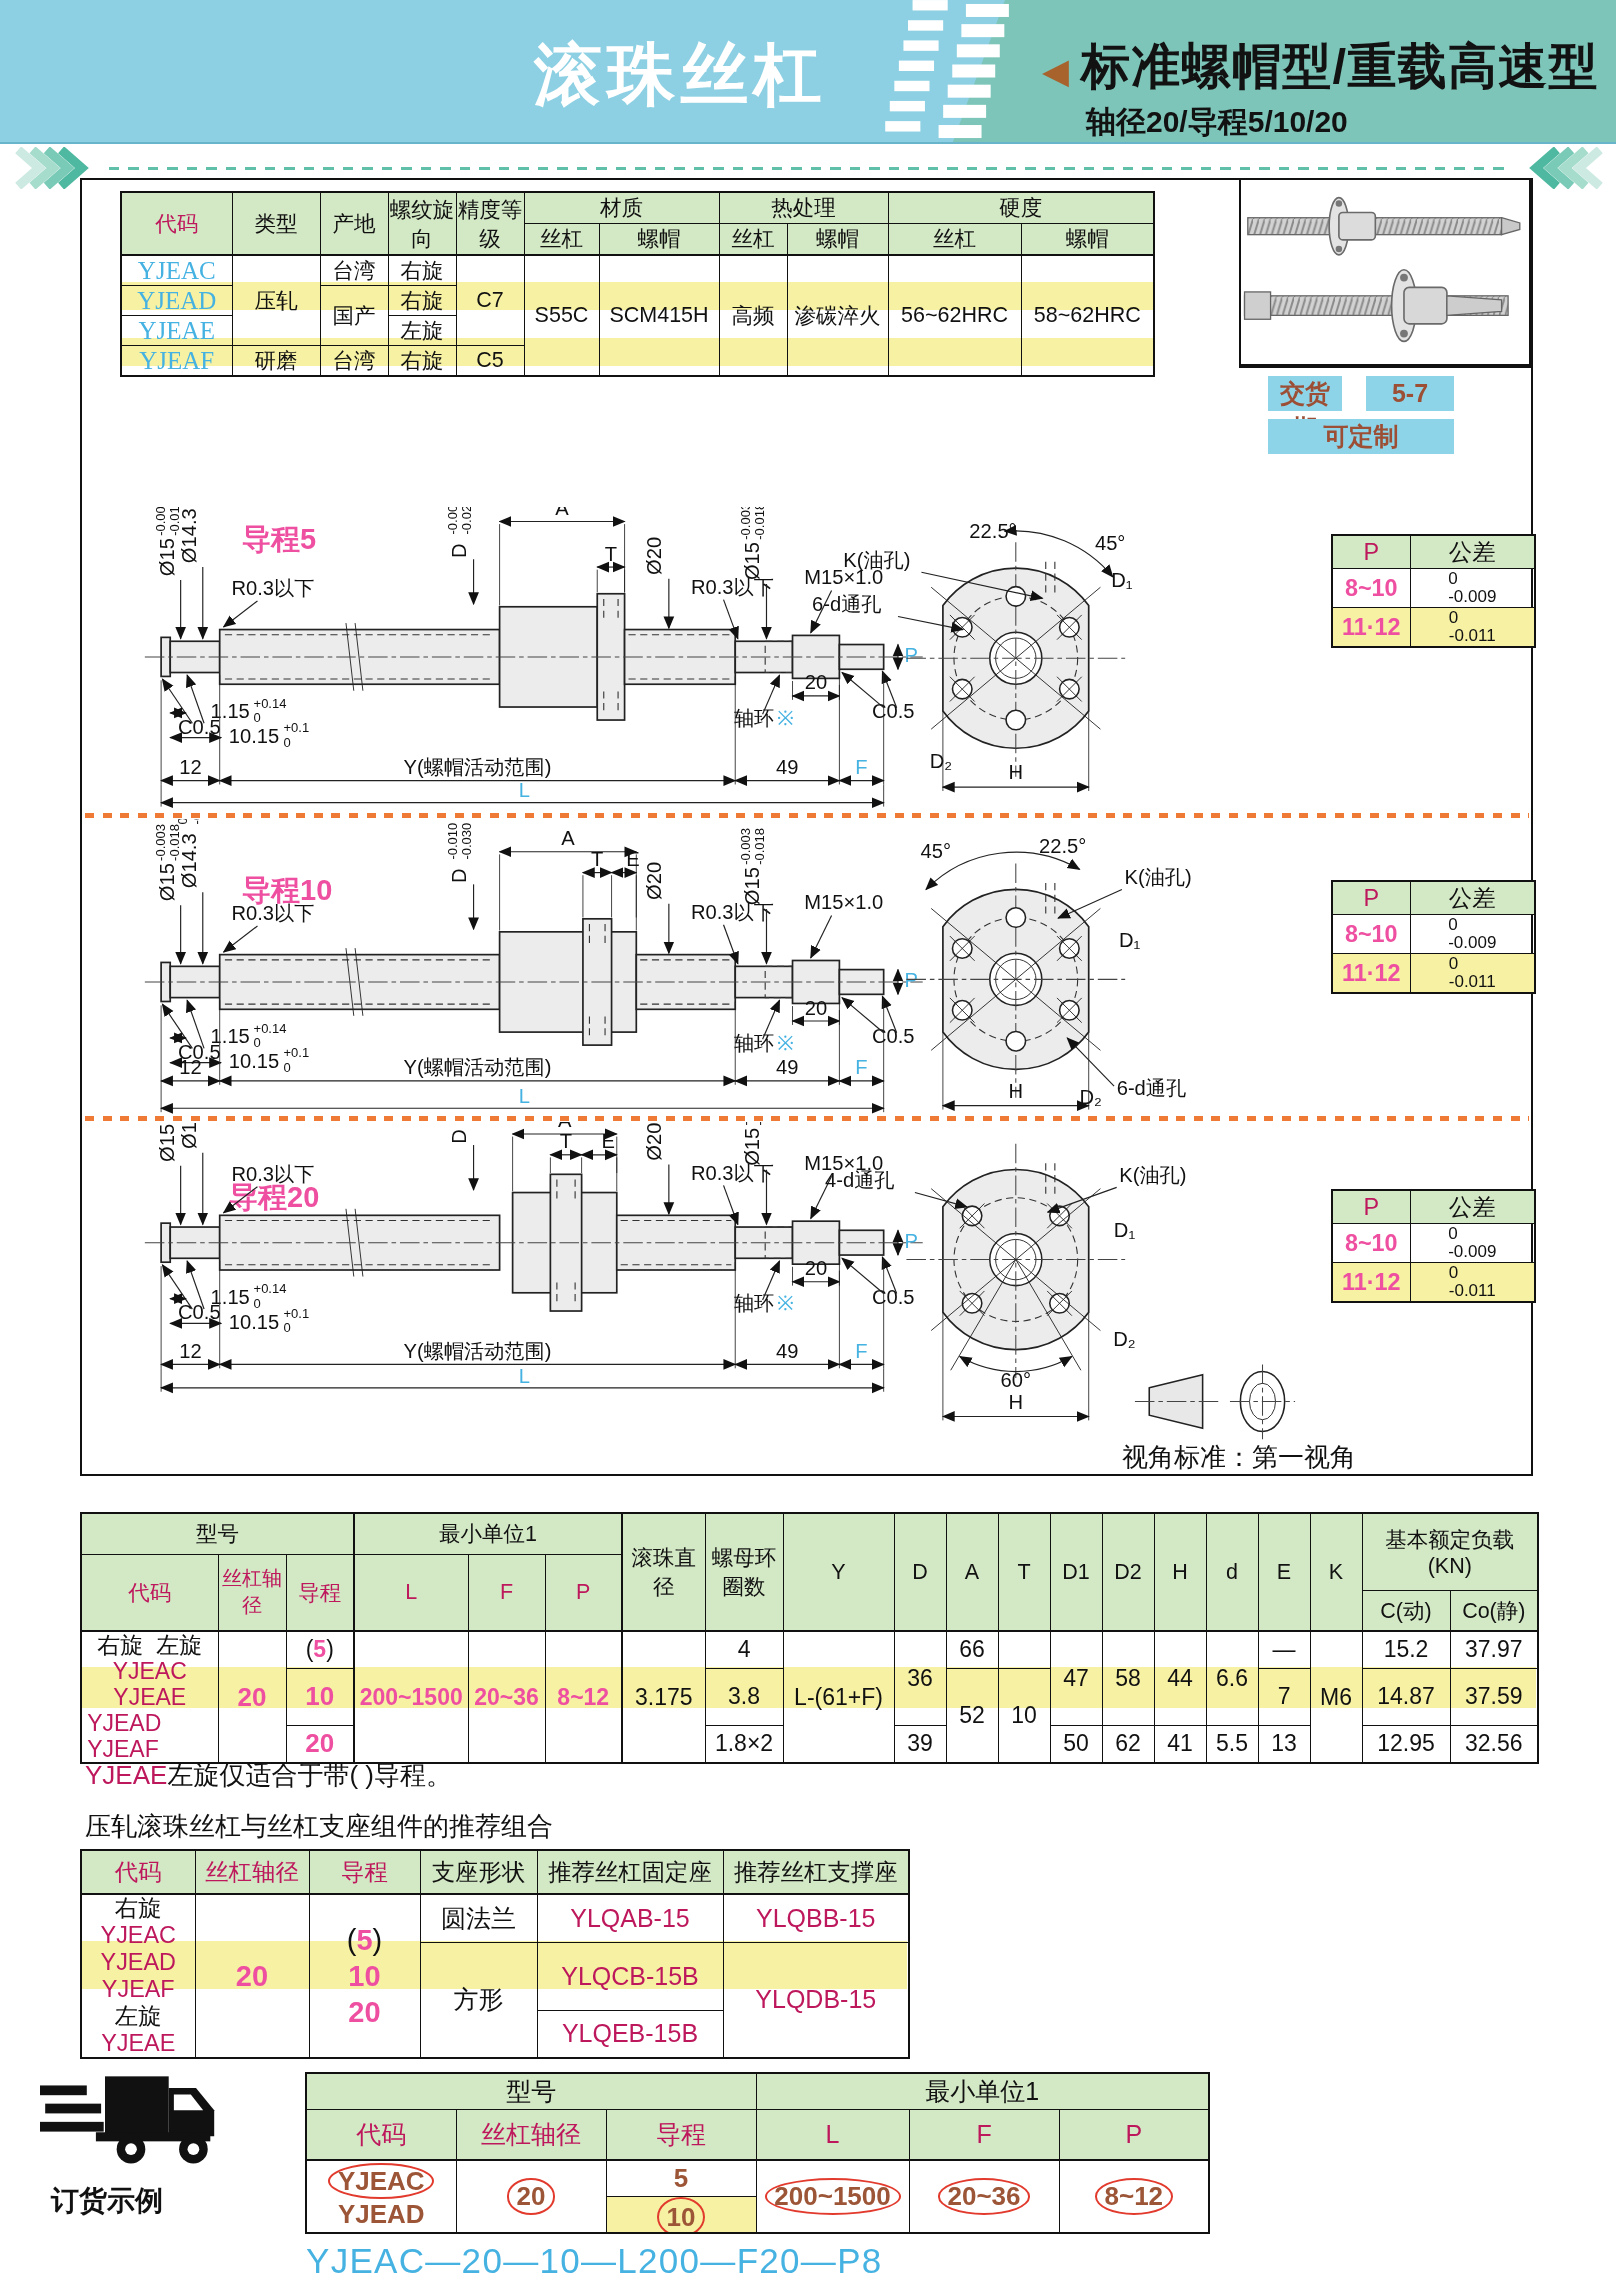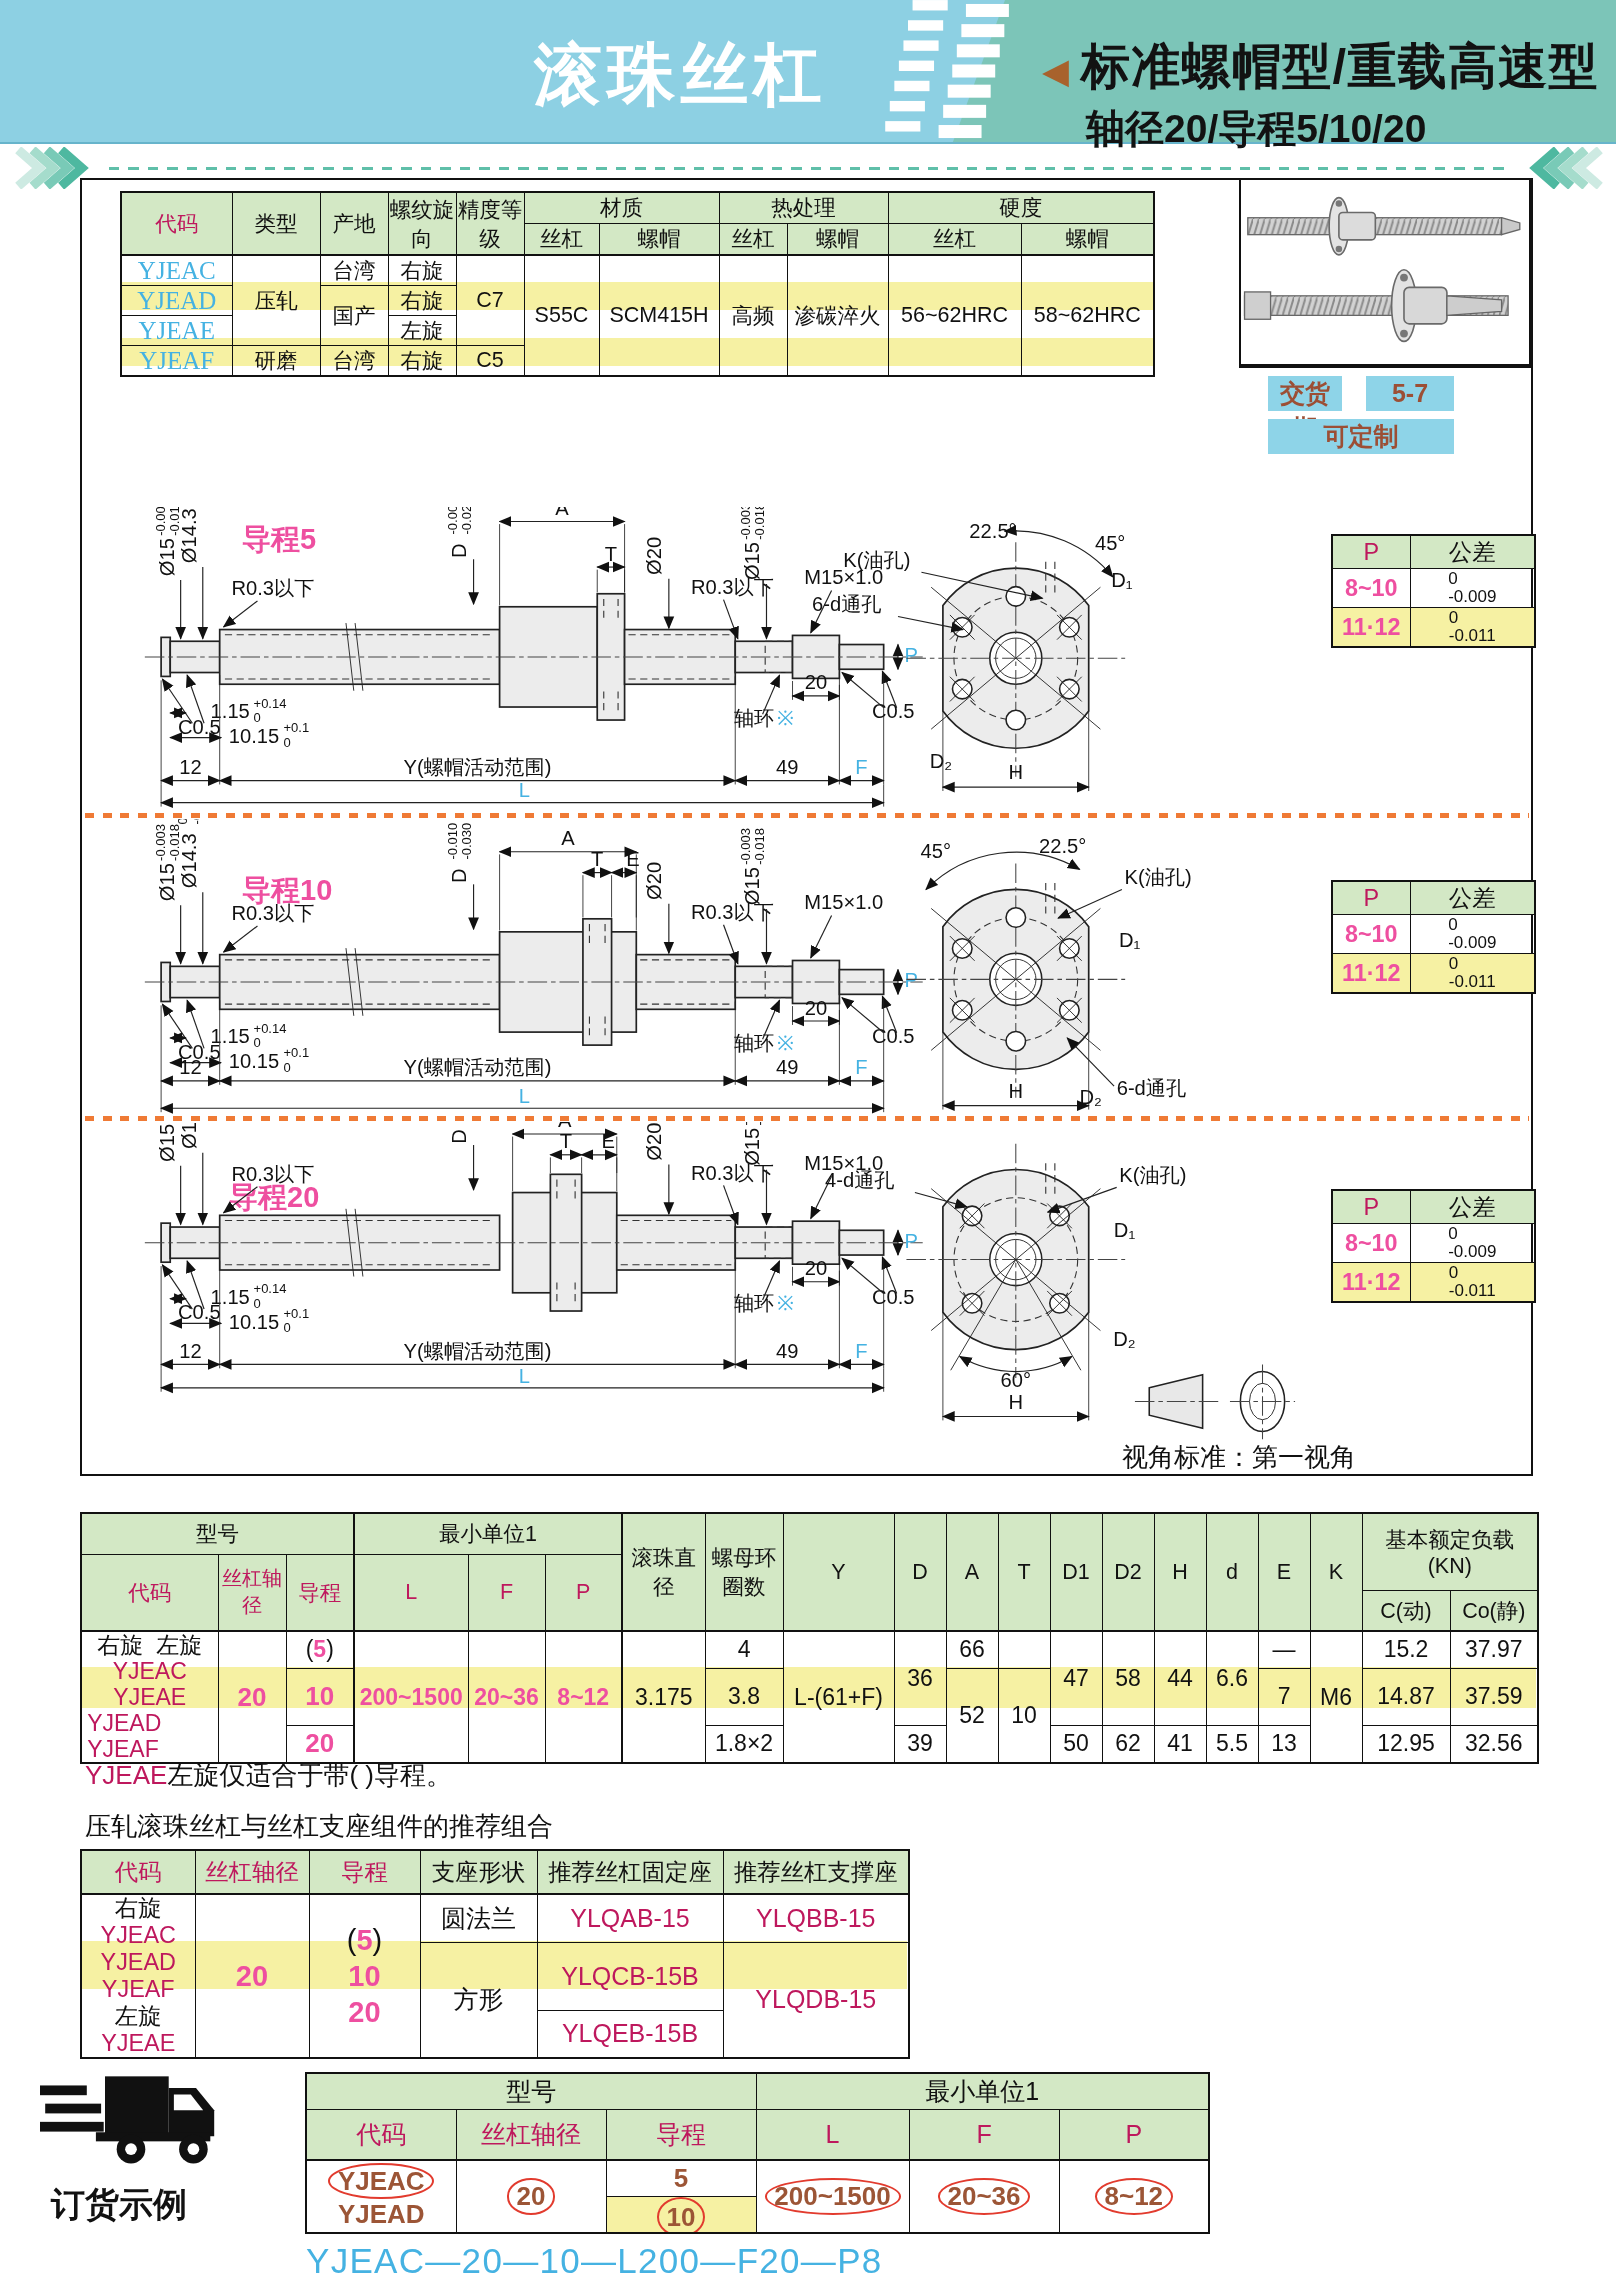--- a/index.html
+++ b/index.html
@@ -6,21 +6,21 @@
   body{position:relative;width:1616px;height:2284px;background:#fff;overflow:hidden;
        font-family:"Liberation Sans",sans-serif;color:#111}
   .abs{position:absolute}
   
   .hband{left:0;top:0;width:1616px;height:142px;background:#8dd0e3;border-bottom:2.6px solid #67b4cb}
   .hteal{left:1018px;top:0;width:598px;height:142px;background:#7cc5b8}
   .htitle{left:534px;top:25px;width:332px;height:98px;text-align:left;font-size:68px;
           font-weight:bold;color:#fff;letter-spacing:5.2px;line-height:98px}
   .stitle{left:1081px;top:34px;font-size:49px;font-weight:bold;color:#121212;letter-spacing:1.3px}
   .sarrow{left:1042px;top:51px;font-size:35px;color:#a8622c}
-  .ssub{left:1086px;top:102px;font-size:39px;font-weight:bold;color:#121212}
+  .ssub{left:1086px;top:102px;font-size:30px;font-weight:bold;color:#121212}
   .tdash{left:109px;top:167px;width:1397px;height:3.3px;
          background:repeating-linear-gradient(90deg,#5fbfa9 0 10.4px,transparent 10.4px 19.5px)}
   
   .obox{left:80px;top:178px;width:1449px;height:1294px;border:2.6px solid #111}
   .pbox{left:1239px;top:178px;width:288px;height:184px;border:2.6px solid #111;border-bottom:4.6px solid #111;background:#fff}
   .dlv{background:#8ed4e8;color:#9c4f35;font-weight:bold;font-size:25px;text-align:center;line-height:35px;height:35px}
   
   table{border-collapse:collapse;table-layout:fixed;background:transparent}
   th,td{border:1.3px solid #111;text-align:center;vertical-align:middle;padding:0;font-weight:normal;
         font-size:22px;background:transparent;overflow:hidden}
@@ -46,21 +46,21 @@
   .pt .tol div{text-align:left}
   .pt .tolin{display:inline-block}
   .yel{background:#f6f1a3 !important}
   .leadlab{font-size:29px;font-weight:bold;color:#ee4fa0}
   .note1{font-size:26px}
   .rechead{font-size:26px}
   .rc td{font-size:25px}.rc th{font-size:23.4px}
   .ot th{font-size:25px}.ot td{font-size:26px}
   .circ{display:inline-block;border:2.3px solid #e23b2e;border-radius:50%;padding:0.7px 7.8px}
   .res{font-size:35px;color:#45b2e2;letter-spacing:1.3px}
-  .ordlab{font-size:34px;font-weight:bold}
+  .ordlab{font-size:28px;font-weight:bold}
   
   svg text{font-family:"Liberation Sans",sans-serif;fill:#111;font-size:31px}
   svg text.ts{font-size:20px}
   svg text.vn{font-size:40px}
   svg text.bl{fill:#45b2e2}
   .ml{fill:#ececec;stroke:#222;stroke-width:2.6}
   .mw{fill:#ffffff;stroke:#222;stroke-width:2.4}
   .cl{stroke:#444;stroke-width:1.6;stroke-dasharray:30 6 7 6;fill:none}
   .dm{stroke:#222;stroke-width:1.8;fill:none}
   .xt{stroke:#222;stroke-width:1.3;fill:none}

